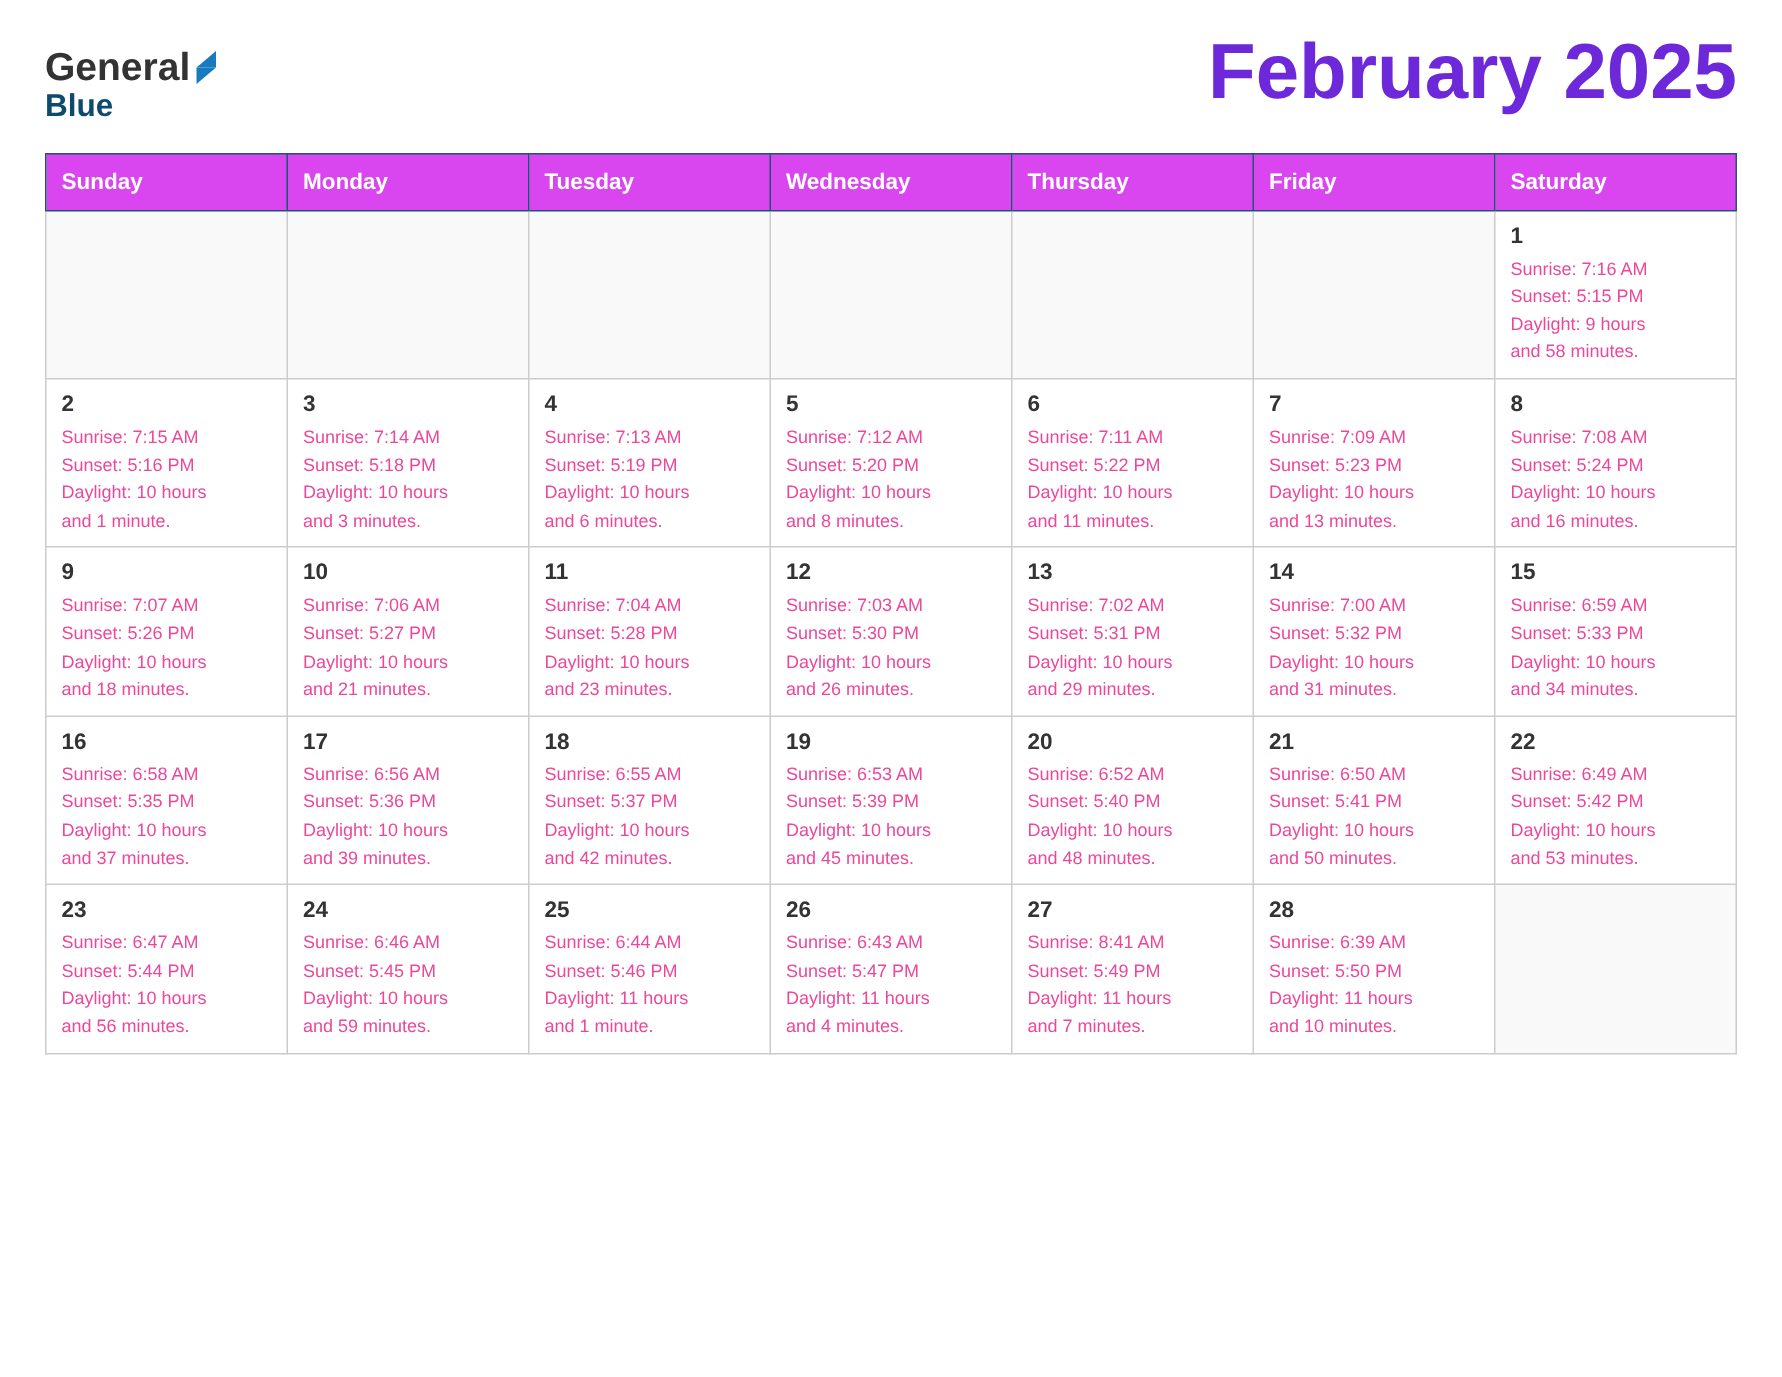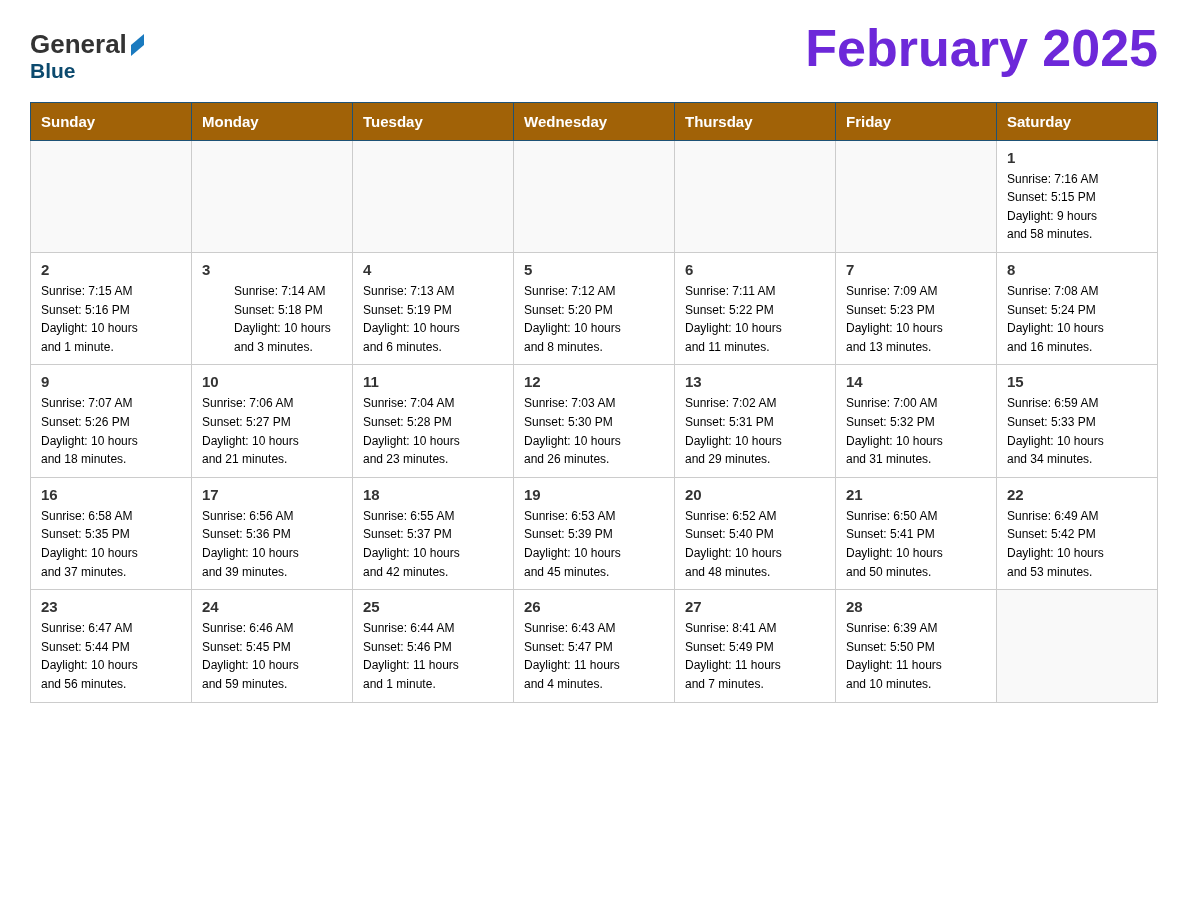--- a/index.html
+++ b/index.html
@@ -44,21 +44,21 @@
       font-size: 20px;
       color: #444;
       margin-top: 4px;
     }
     .calendar-table {
       width: 100%;
       border-collapse: collapse;
       border: 1px solid #ccc;
     }
     .calendar-table thead tr th {
-      background-color: #a16207;
+      background-color: #d946ef;
       color: #fff;
       font-size: 15px;
       font-weight: 600;
       padding: 10px 10px;
       text-align: left;
       border: 1px solid #1e5276;
     }
     .calendar-table tbody tr td {
       border: 1px solid #ccc;
       vertical-align: top;
@@ -73,21 +73,21 @@
     }
     .day-number {
       font-size: 15px;
       font-weight: bold;
       color: #333;
       margin-bottom: 4px;
       display: block;
     }
     .day-info {
       font-size: 12px;
-      color: #000000;
+      color: #ec4899;
       line-height: 1.55;
     }
     .row-divider td {
       border-top: 2px solid #2a6496;
     }
   </style>
 </head>
 <body>
 
 <div class="header">
@@ -141,21 +141,21 @@
       <tr class="row-divider">
         <td>
           <span class="day-number">2</span>
           <div class="day-info" style="white-space: pre-line;">Sunrise: 7:15 AM
 Sunset: 5:16 PM
 Daylight: 10 hours
 and 1 minute.</div>
         </td>
         <td>
           <span class="day-number">3</span>
-          <div class="day-info" style="white-space: pre-line; margin-left: 32px;">Sunrise: 7:14 AM
+          <div class="day-info" style="white-space: pre-line;">Sunrise: 7:14 AM
 Sunset: 5:18 PM
 Daylight: 10 hours
 and 3 minutes.</div>
         </td>
         <td>
           <span class="day-number">4</span>
           <div class="day-info" style="white-space: pre-line;">Sunrise: 7:13 AM
 Sunset: 5:19 PM
 Daylight: 10 hours
 and 6 minutes.</div>

